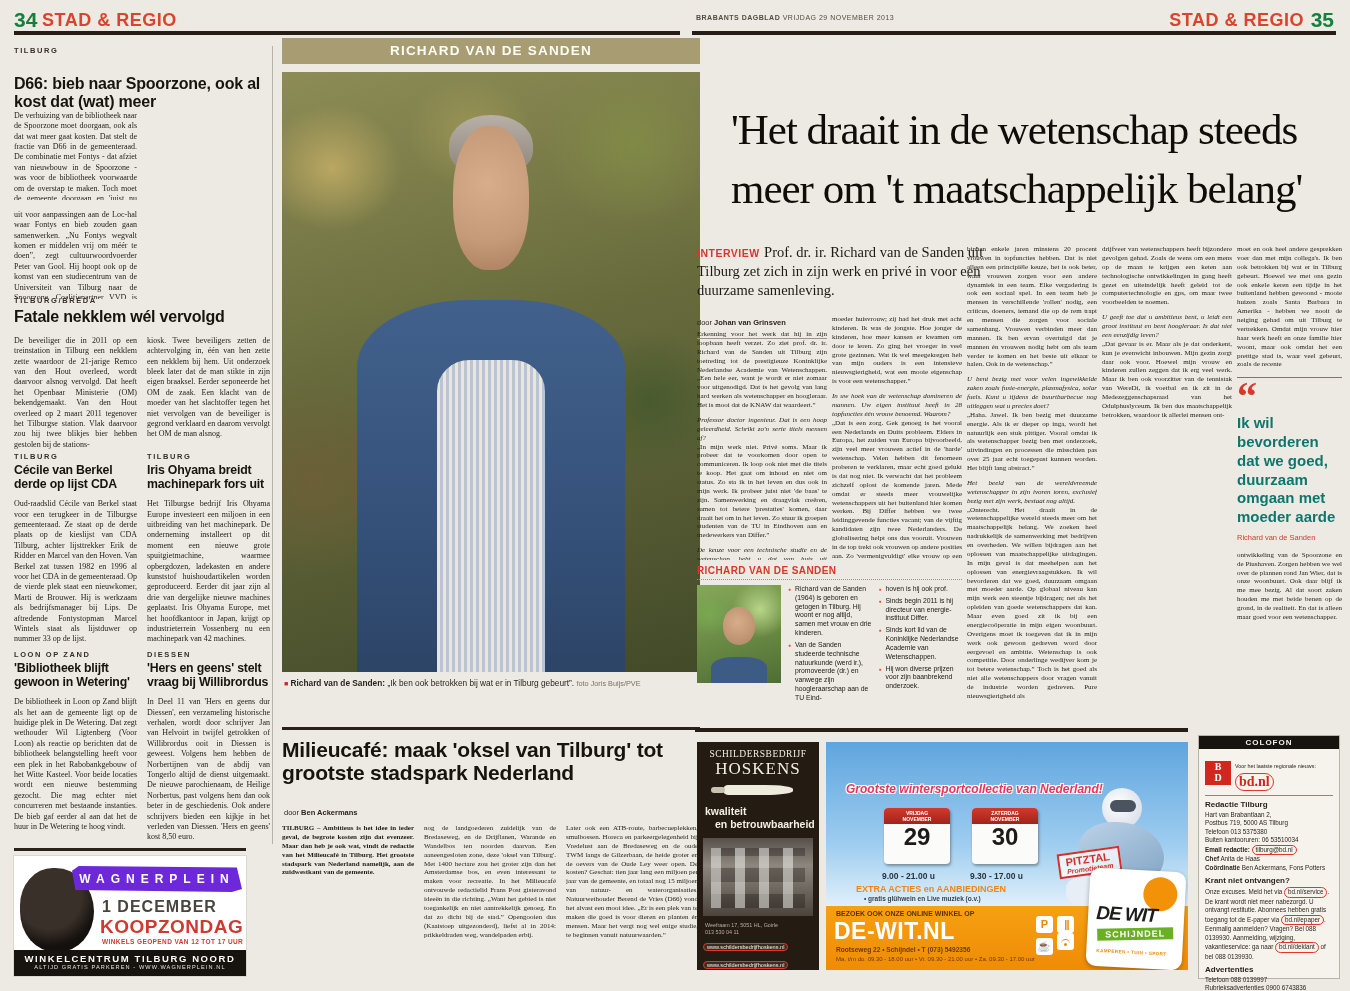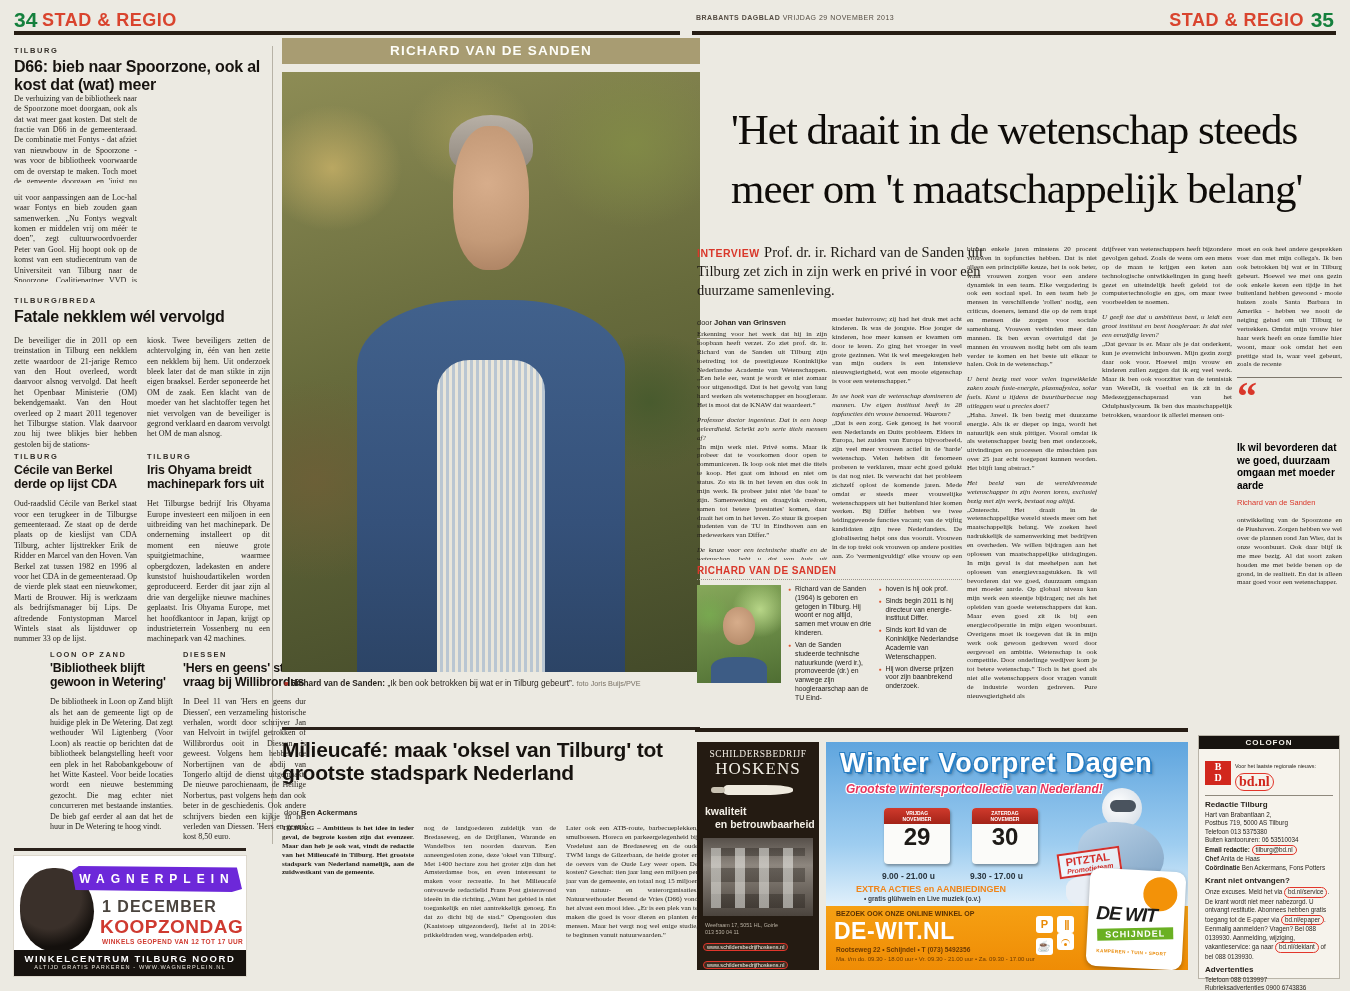--- a/index.html
+++ b/index.html
@@ -38,21 +38,21 @@
   .iv-intro{font-family:"Liberation Serif",serif;font-size:14.5px;line-height:1.3;color:#1d1914;}
   .iv-label{color:#d9372a;font-weight:bold;font-family:"Liberation Sans",sans-serif;font-size:10.5px;letter-spacing:.5px;}
   .ivcol{width:130px;}
   
   .bio-title{color:#d9372a;font-weight:bold;font-size:10px;letter-spacing:.4px;}
   .bio-dots{border-top:1px dotted #9a948a;margin:3px 0 5px 0;}
   .bio li{list-style:none;font-size:6.8px;line-height:1.3;margin:0 0 3px 0;text-align:left;position:relative;padding-left:7px;}
   .bio li:before{content:"●";color:#e2552e;font-size:5px;position:absolute;left:0;top:1px;}
   
   .pq-mark{color:#d9372a;font-family:"Liberation Serif",serif;font-size:40px;line-height:.6;font-weight:bold;}
-  .pq-text{font-size:10px;font-weight:bold;line-height:1.25;color:#000000;margin-top:28px;}
+  .pq-text{font-size:15px;font-weight:bold;line-height:1.25;color:#0f766e;}
   .pq-attr{font-size:7.5px;color:#d9372a;margin-top:6px;}
   
   .photo-bg{background:
       radial-gradient(100px 90px at 12% 16%, rgba(205,180,105,.75), transparent 70%),
       radial-gradient(130px 120px at 84% 12%, rgba(130,140,70,.85), transparent 70%),
       radial-gradient(110px 100px at 88% 55%, rgba(70,90,45,.9), transparent 70%),
       radial-gradient(150px 140px at 8% 68%, rgba(110,95,55,.85), transparent 72%),
       radial-gradient(90px 80px at 45% 10%, rgba(170,160,90,.6), transparent 70%),
       linear-gradient(165deg,#8d8c55 0%,#676b3c 45%,#434a29 100%);}
   .torso{position:absolute;bottom:0;left:18%;width:64%;height:62%;
@@ -113,21 +113,21 @@
 </div>
 <div class="abs section" style="right:46px;top:10px;">STAD &amp; REGIO</div>
 <div class="abs pagenum" style="right:16px;top:8px;">35</div>
 <div class="abs rule-thick" style="left:14px;top:31px;width:666px;"></div>
 <div class="abs rule-thick" style="left:692px;top:31px;width:644px;"></div>
 
 <div class="abs vrule" style="left:272px;top:46px;height:798px;"></div>
 
 <div class="abs" style="left:14px;top:46px;width:256px;">
   <div class="kicker">TILBURG</div>
-  <div class="hl hl-big" style="margin-top:3px;">D66: bieb naar Spoorzone, ook al kost dat (wat) meer</div>
+  <div class="hl hl-big" style="margin-top:20px;">D66: bieb naar Spoorzone, ook al kost dat (wat) meer</div>
   <div class="twocol clip" style="height:188px;flex-direction:column;">
     <div class="body8">De verhuizing van de bibliotheek naar de Spoorzone moet doorgaan, ook als dat wat meer gaat kosten. Dat stelt de fractie van D66 in de gemeenteraad. De combinatie met Fontys - dat afziet van nieuwbouw in de Spoorzone - was voor de bibliotheek voorwaarde om de overstap te maken. Toch moet de gemeente doorgaan en 'juist nu durven investeren in de Spoorzone', vindt de fractie. De gemeenteraad maakte al 15,7 miljoen euro vrij voor verplaatsing van de bieb en trok onlangs een half miljoen extra</div>
     <div class="body8">uit voor aanpassingen aan de Loc-hal waar Fontys en bieb zouden gaan samenwerken. „Nu Fontys wegvalt komen er middelen vrij om méér te doen”, zegt cultuurwoordvoerder Peter van Gool. Hij hoopt ook op de komst van een studiecentrum van de Universiteit van Tilburg naar de Spoorzone. Coalitiepartner VVD is nog niet aan conclusies toe. „Maar we hebben de ruimte van de huidige bieb aan het Koningsplein in principe wel nodig voor renovatie van de stadskantoren”, zegt Jan Heijman.</div>
   </div>
 </div>
 
 <div class="abs" style="left:14px;top:296px;width:256px;">
   <div class="kicker">TILBURG/BREDA</div>
   <div class="hl hl-big" style="margin-top:3px;">Fatale nekklem wél vervolgd</div>
   <div class="twocol clip" style="margin-top:10px;height:142px;">
@@ -142,21 +142,21 @@
     <div class="hl hl-mini" style="margin-top:2px;">Cécile van Berkel derde op lijst CDA</div>
     <div class="body8 clip" style="margin-top:8px;height:148px;">Oud-raadslid Cécile van Berkel staat voor een terugkeer in de Tilburgse gemeenteraad. Ze staat op de derde plaats op de kieslijst van CDA Tilburg, achter lijsttrekker Erik de Ridder en Marcel van den Hoven. Van Berkel zat tussen 1982 en 1996 al voor het CDA in de gemeenteraad. Op de vierde plek staat een nieuwkomer, Marti de Brouwer. Hij is werkzaam als bedrijfsmanager bij Lips. De aftredende Fontystopman Marcel Wintels staat als lijstduwer op nummer 33 op de lijst.</div>
   </div>
   <div>
     <div class="kicker">TILBURG</div>
     <div class="hl hl-mini" style="margin-top:2px;">Iris Ohyama breidt machinepark fors uit</div>
     <div class="body8 clip" style="margin-top:8px;height:148px;">Het Tilburgse bedrijf Iris Ohyama Europe investeert een miljoen in een uitbreiding van het machinepark. De onderneming installeert op dit moment een nieuwe grote spuitgietmachine, waarmee opbergdozen, ladekasten en andere kunststof huishoudartikelen worden geproduceerd. Eerder dit jaar zijn al drie van dergelijke nieuwe machines geplaatst. Iris Ohyama Europe, met het hoofdkantoor in Japan, krijgt op industrieterrein Vossenberg nu een machinepark van 42 machines.</div>
   </div>
 </div>
 
-<div class="abs twocol" style="left:14px;top:650px;width:256px;margin-left:36px;">
+<div class="abs twocol" style="left:14px;top:650px;width:256px;">
   <div>
     <div class="kicker">LOON OP ZAND</div>
     <div class="hl hl-mini" style="margin-top:2px;">'Bibliotheek blijft gewoon in Wetering'</div>
     <div class="body8 clip" style="margin-top:8px;height:152px;">De bibliotheek in Loon op Zand blijft als het aan de gemeente ligt op de huidige plek in De Wetering. Dat zegt wethouder Wil Ligtenberg (Voor Loon) als reactie op berichten dat de bibliotheek belangstelling heeft voor een plek in het Rabobankgebouw of het Witte Kasteel. Voor beide locaties wordt een nieuwe bestemming gezocht. Die mag echter niet concurreren met bestaande instanties. De bieb gaf eerder al aan dat het de huur in De Wetering te hoog vindt.</div>
   </div>
   <div>
     <div class="kicker">DIESSEN</div>
     <div class="hl hl-mini" style="margin-top:2px;">'Hers en geens' stelt vraag bij Willibrordus</div>
     <div class="body8 clip" style="margin-top:8px;height:152px;">In Deel 11 van 'Hers en geens dur Diessen', een verzameling historische verhalen, wordt door schrijver Jan van Helvoirt in twijfel getrokken of Willibrordus ooit in Diessen is geweest. Volgens hem hebben de Norbertijnen van de abdij van Tongerlo altijd de dienst uitgemaakt. De nieuwe parochienaam, de Heilige Norbertus, past volgens hem dan ook beter in de geschiedenis. Ook andere schrijvers bieden een kijkje in het verleden van Diessen. 'Hers en geens' kost 8,50 euro.</div>
   </div>
@@ -304,21 +304,20 @@
 </div>
 
 <div class="abs winter clip" style="left:826px;top:742px;width:362px;height:228px;">
 
   <div style="position:absolute;right:18px;top:46px;width:110px;height:120px;">
     <div style="position:absolute;right:28px;top:0;width:40px;height:40px;border-radius:50%;background:radial-gradient(circle at 40% 40%,#fff,#cfd8e2);"></div>
     <div style="position:absolute;right:34px;top:12px;width:26px;height:12px;border-radius:6px;background:#4a535e;"></div>
     <div style="position:absolute;right:6px;top:34px;width:86px;height:66px;border-radius:40% 55% 45% 50%;background:linear-gradient(150deg,#bcd3e8,#7fa3c4);"></div>
     <div style="position:absolute;right:58px;top:88px;width:46px;height:30px;border-radius:40%;background:#e8eef5;"></div>
   </div>
-  <div class="wtitle" style="position:absolute;left:14px;top:6px;">Winter Voorpret Dagen</div>
   <div class="wsub" style="position:absolute;left:20px;top:40px;">Grootste wintersportcollectie van Nederland!</div>
   <div class="cal" style="left:58px;top:66px;">
     <div class="cal-head"><span>VRIJDAG</span><br><span>NOVEMBER</span></div>
     <div class="cal-num">29</div>
   </div>
   <div class="cal" style="left:146px;top:66px;">
     <div class="cal-head"><span>ZATERDAG</span><br><span>NOVEMBER</span></div>
     <div class="cal-num">30</div>
   </div>
   <div class="cal-time abs" style="left:56px;top:126px;">9.00 - 21.00 u</div>

